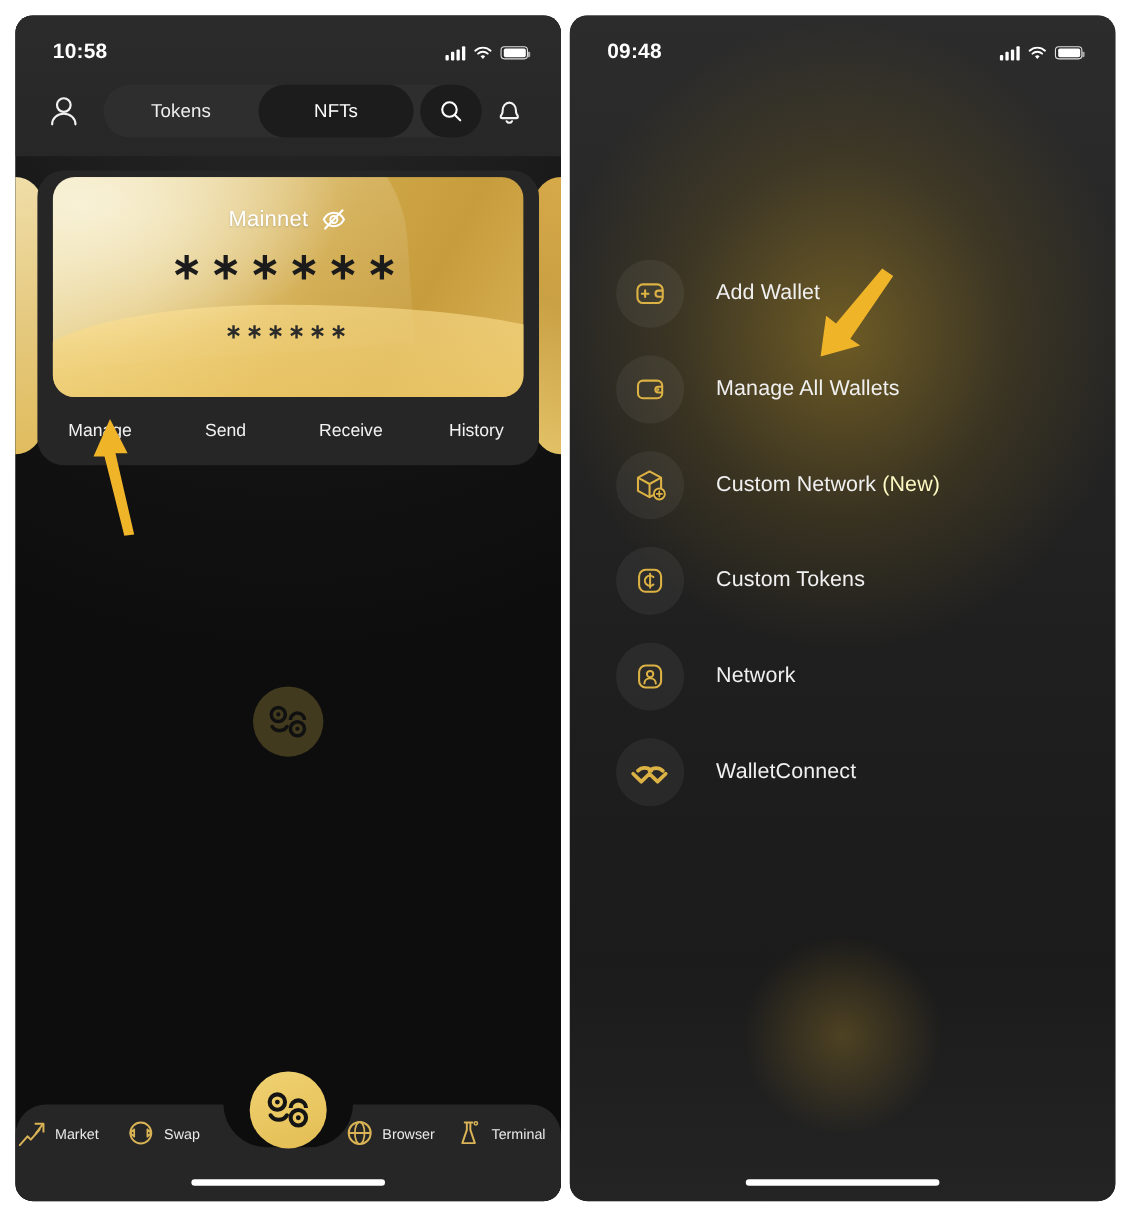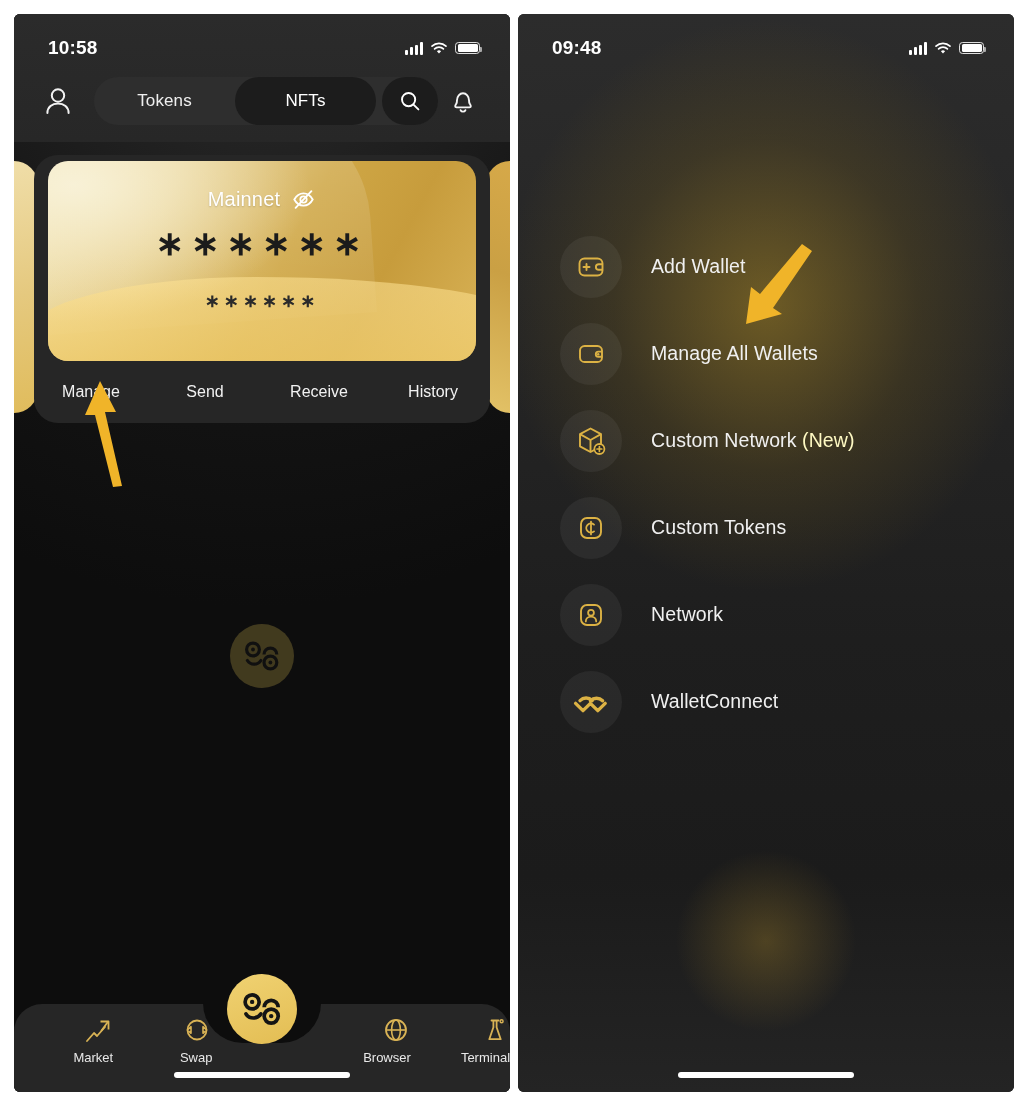--- a/index.html
+++ b/index.html
@@ -14,21 +14,21 @@
     width:1024px; height:1106px;
     background:#ffffff;
   }
 
   
   .phone {
     position:absolute;
     top:14px;
     width:496px;
     height:1078px;
-    border-radius:6px;
+    border-radius:16px;
     overflow:hidden;
     background:#0d0d0d;
   }
   .phone.left  { left:14px;  }
   .phone.right { left:518px; }
 
   
   .statusbar {
     position:absolute; top:0; left:0; right:0; height:56px;
     display:flex; align-items:center; justify-content:space-between;
@@ -172,21 +172,21 @@
     background:#262626;
     border-radius:28px 28px 0 0;
     display:flex; align-items:flex-start; padding-top:12px;
   }
   .tabbar:before{
     content:""; position:absolute; left:50%; top:-1px; transform:translateX(-50%);
     width:118px; height:40px; background:#0d0d0d;
     border-radius:0 0 60px 60px;
   }
   .tab {
-    flex:1; display:flex; flex-direction:column; align-items:flex-end; gap:6px;
+    flex:1; display:flex; flex-direction:row; align-items:center; gap:6px;
     z-index:3;
   }
   .tab.spacer { visibility:hidden; }
   .tab-label { color:#e9e9e9; font-size:13px; }
   .fab {
     position:absolute; left:50%; bottom:48px; transform:translateX(-50%);
     width:70px; height:70px; border-radius:50%;
     background:linear-gradient(160deg,#f0d272 0%,#e3bd53 100%);
     display:flex; align-items:center; justify-content:center;
     z-index:8;

